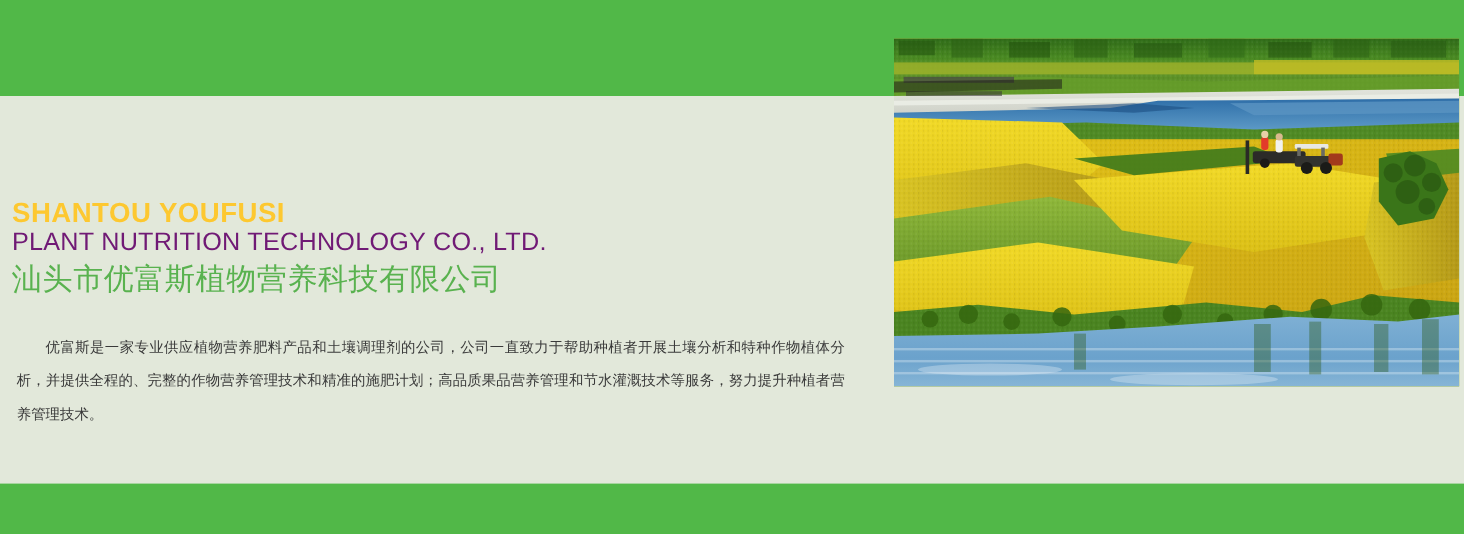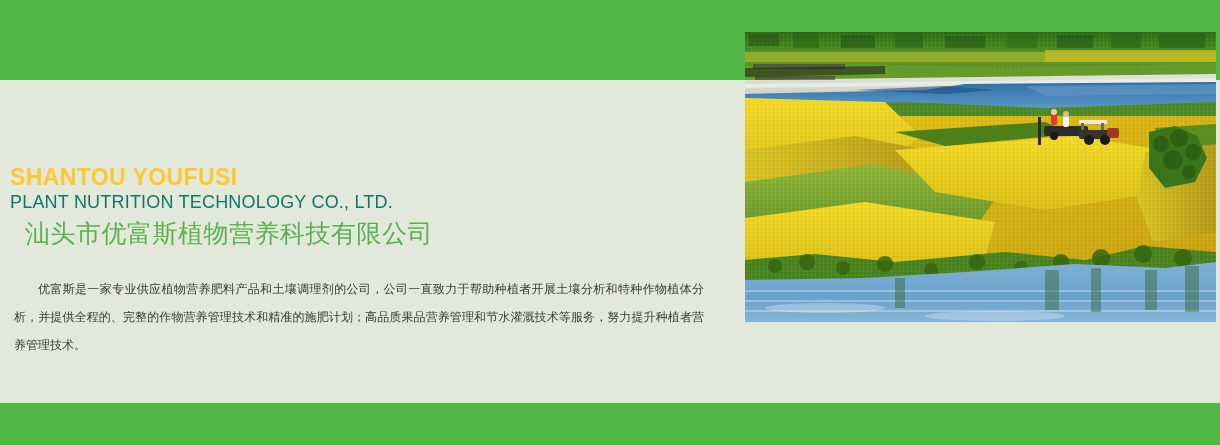--- a/index.html
+++ b/index.html
@@ -56,34 +56,33 @@
   }
   .brand-en-main {
     font-size: 23px;
     font-weight: bold;
     letter-spacing: 0.4px;
     color: #fdc830;
     line-height: 28px;
     white-space: nowrap;
   }
   .brand-en-sub {
-    font-size: 18px;
+    font-size: 21px;
     letter-spacing: 0.2px;
-    color: #0f766e;
+    color: #701a75;
     line-height: 22px;
     white-space: nowrap;
   }
   .brand-cn {
     margin-top: 4px;
     font-size: 25px;
     letter-spacing: 0.5px;
     color: #59b24f;
     line-height: 32px;
     white-space: nowrap;
-    margin-left: 15px;
   }
   .intro-paragraph {
     position: absolute;
     left: 14px;
     top: 275px;
     width: 690px;
     font-size: 12px;
     line-height: 28px;
     color: #3a3a3a;
     text-indent: 2em;

